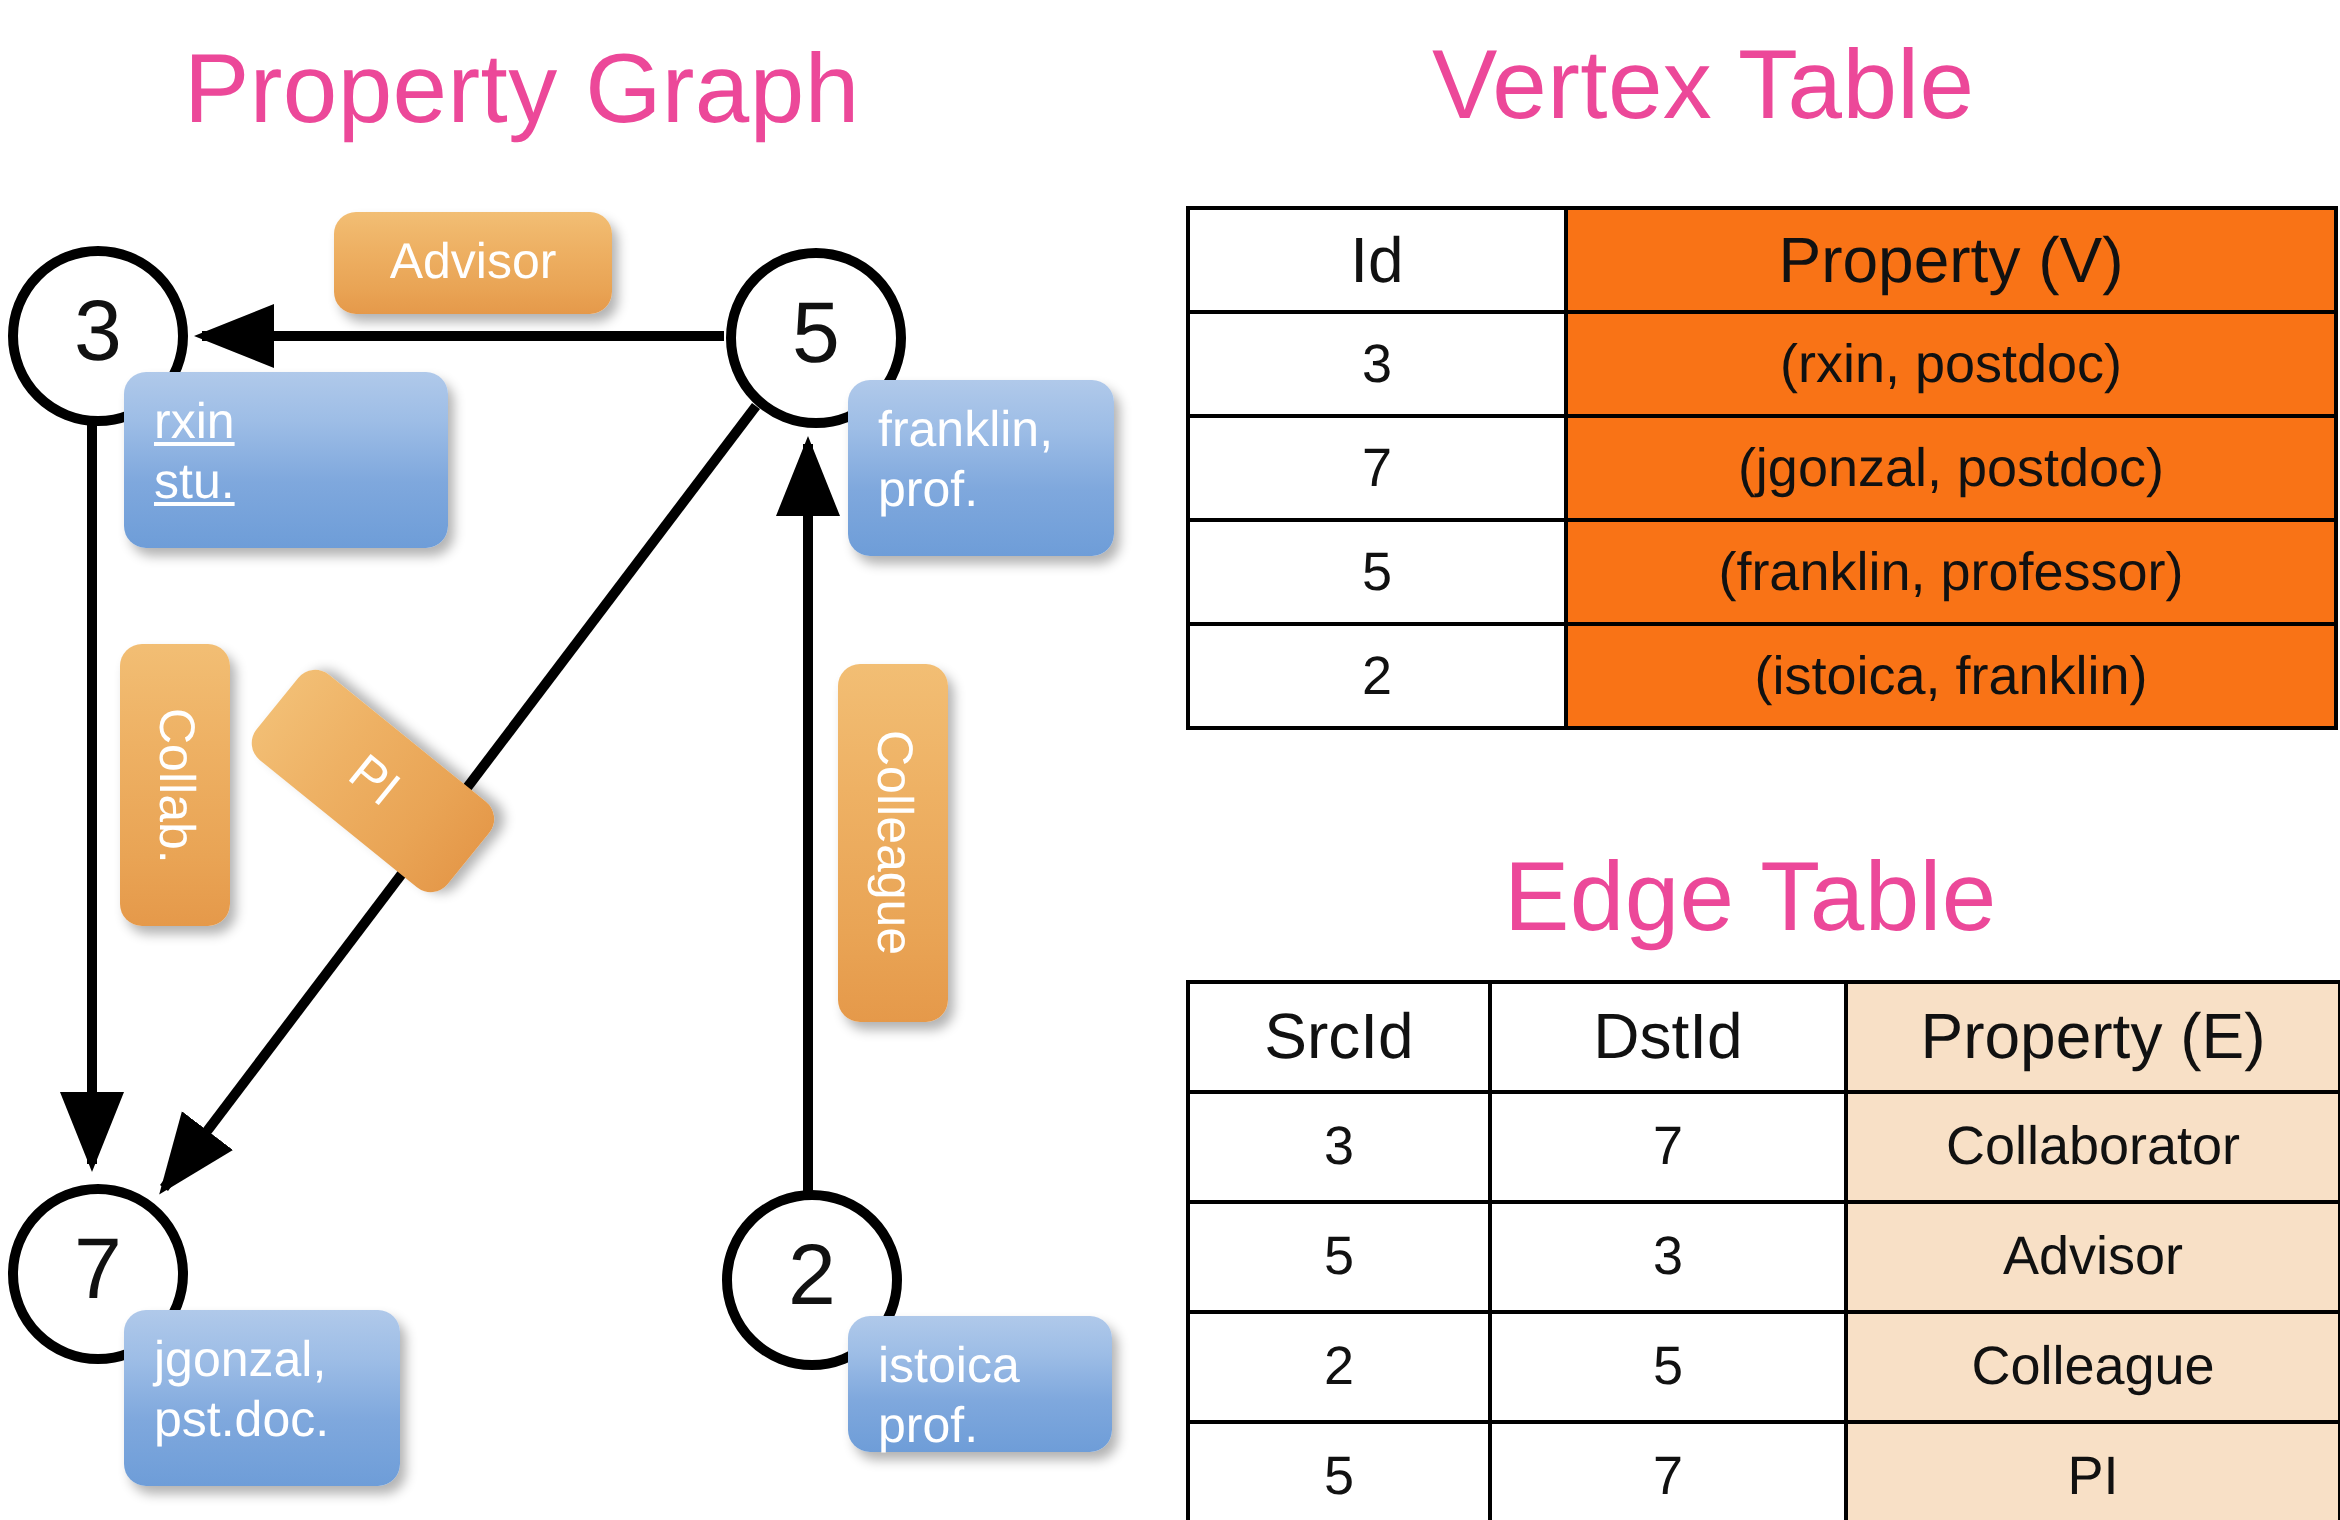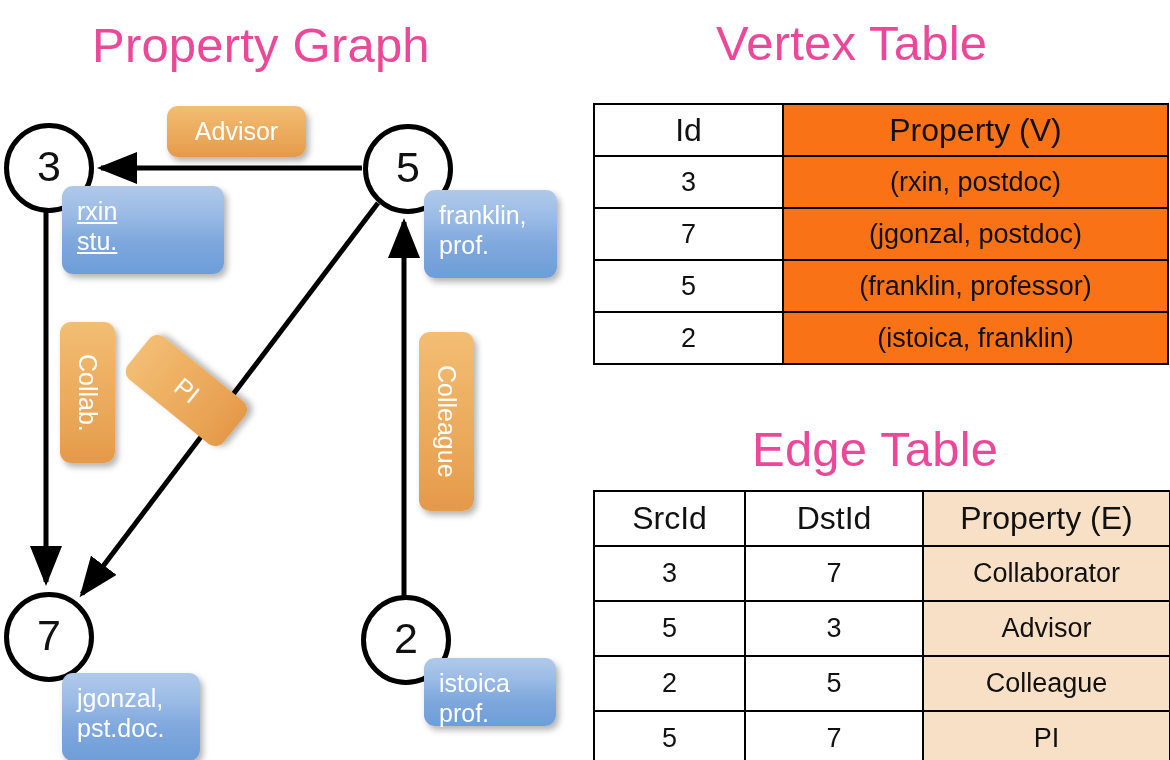--- a/index.html
+++ b/index.html
@@ -148,21 +148,21 @@
   <div class="pbox" style="left:62px;top:186px;width:162px;height:88px;text-decoration:underline;">
     <span class="l1">rxin</span>
     <span class="l2">stu.</span>
   </div>
 
   <div class="pbox" style="left:424px;top:190px;width:133px;height:88px;">
     <span class="l1">franklin,</span>
     <span class="l2">prof.</span>
   </div>
 
-  <div class="pbox" style="left:62px;top:673px;width:138px;height:88px;">
+  <div class="pbox" style="left:62px;top:655px;width:138px;height:88px;">
     <span class="l1">jgonzal,</span>
     <span class="l2">pst.doc.</span>
   </div>
 
   <div class="pbox" style="left:424px;top:658px;width:132px;height:68px;">
     <span class="l1">istoica</span>
     <span class="l2">prof.</span>
   </div>
 
   <div class="ebox" style="left:167px;top:106px;width:139px;height:51px;">

